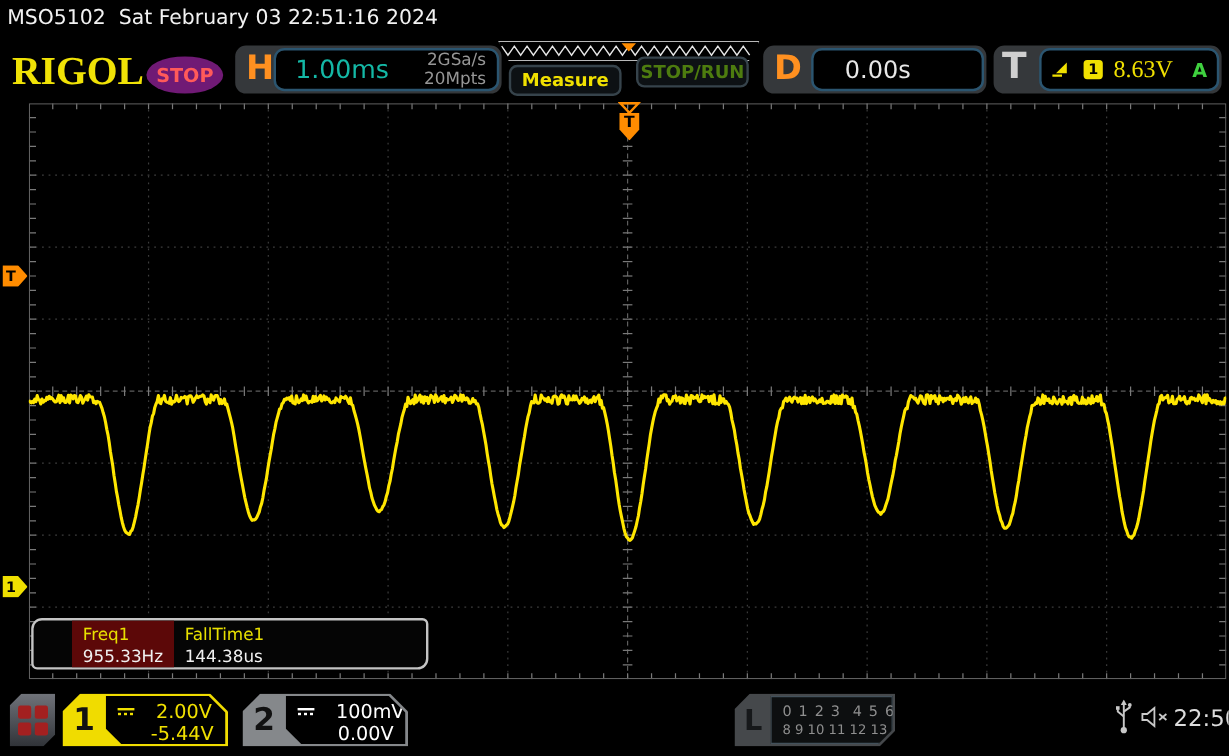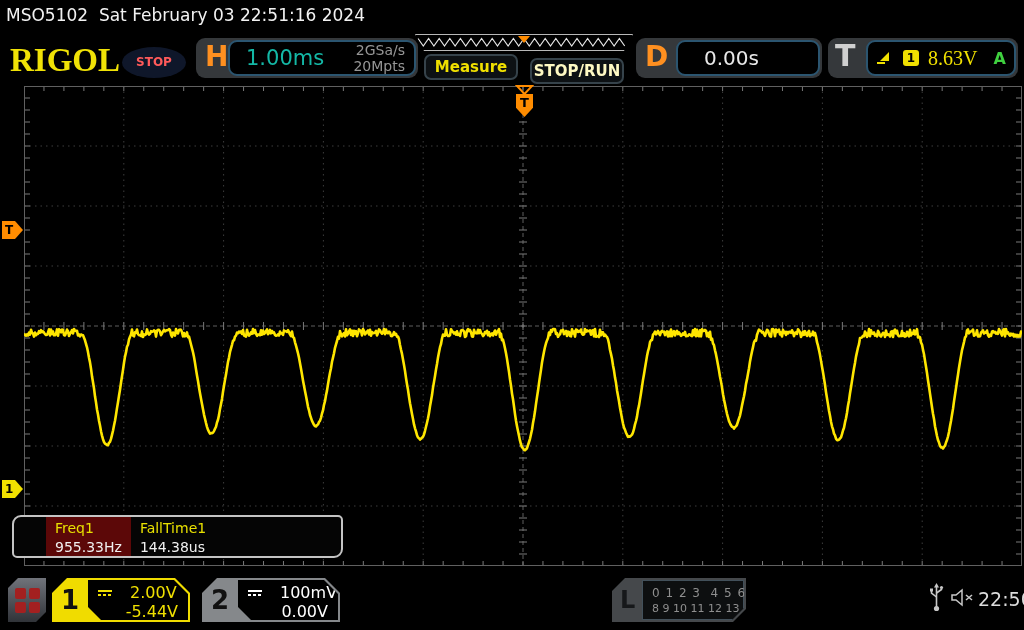--- a/index.html
+++ b/index.html
@@ -6,22 +6,22 @@
   *{box-sizing:border-box;}
   .screen{position:relative;width:1024px;height:630px;background:#000;overflow:hidden;
           font-family:"DejaVu Sans","Liberation Sans",sans-serif;}
 
   
   .topbar{position:absolute;left:6px;top:5px;color:#f2f2f2;font-size:17px;white-space:pre;}
 
   
   .logo{position:absolute;left:10px;top:42px;font-family:"Liberation Serif","DejaVu Serif",serif;
         font-weight:bold;font-size:33px;color:#f0e206;letter-spacing:0px;}
-  .stop-badge{position:absolute;left:122px;top:47px;width:64px;height:31px;background:#0f172a;
-        border-radius:50%;color:#ff5a5a;font-weight:bold;font-size:12px;text-align:center;line-height:31px;}
+  .stop-badge{position:absolute;left:122px;top:47px;width:64px;height:31px;background:#701a75;
+        border-radius:50%;color:#ff5a5a;font-weight:bold;font-size:16px;text-align:center;line-height:31px;}
 
   .hwidget{position:absolute;background:#35383b;border-radius:9px;}
   .hwidget .tab-letter{position:absolute;left:9px;top:2px;font-size:28px;font-weight:bold;color:#ff9020;}
   .hwidget .inner{position:absolute;top:2px;right:2px;bottom:2px;background:#000;
         border:2px solid #2b5570;border-radius:9px;display:flex;align-items:center;overflow:hidden;}
   #h-widget{left:196px;top:38px;width:222px;height:40px;}
   #h-widget .inner{left:32px;}
   #d-widget{left:636px;top:38px;width:186px;height:40px;}
   #d-widget .inner{left:40px;padding-left:11px;}
   #t-widget{left:828px;top:38px;width:190px;height:40px;}
@@ -31,21 +31,21 @@
   .rate-col{margin-left:auto;text-align:right;padding-right:9px;font-size:14px;color:#969696;line-height:1.15;}
   .delay-value{font-size:20px;color:#e8e8e8;margin-left:15px;}
   .trig-level{font-size:20px;color:#f0e000;font-family:Liberation Serif, serif;}
   .trig-badge{width:16px;height:16px;background:#f0e000;border-radius:3px;color:#000;
         font-size:12px;font-weight:bold;text-align:center;line-height:16px;flex:0 0 auto;}
   .trig-mode{margin-left:auto;font-size:16px;font-weight:bold;color:#3fd03f;}
 
   .hbtn{position:absolute;width:94px;height:26px;background:#0d1114;border:2px solid #36434b;
         border-radius:7px;text-align:center;line-height:22px;font-size:15px;font-weight:bold;}
   #measure-btn{left:424px;top:54px;color:#f0e000;}
-  #stoprun-btn{left:530px;top:58px;color:#fef9c3;}
+  #stoprun-btn{left:530px;top:47px;color:#4d7c0f;}
 
   .preview-strip{position:absolute;left:415px;top:34px;width:218px;height:17px;background:#000;
         border:1px solid #b8b8b8;clip-path:polygon(0 0,100% 0,calc(100% - 9px) 100%,9px 100%);}
   .preview-tri{position:absolute;left:calc(50% - 6px);top:1px;width:0;height:0;
         border-left:6px solid transparent;border-right:6px solid transparent;border-top:7px solid #ff8c00;}
 
   
   .graticule{position:absolute;left:24px;top:86px;width:998px;height:480px;}
 
   .marker{position:absolute;font-weight:bold;color:#000;}
@@ -53,22 +53,22 @@
   .trig-top-shield{position:absolute;left:516px;top:94px;width:17px;height:23px;background:#ff8c00;
         clip-path:polygon(0 0,100% 0,100% 60%,50% 100%,0 60%);
         font-size:13px;text-align:center;line-height:17px;}
   .side-marker{position:absolute;left:2px;width:21px;height:18px;
         clip-path:polygon(0 0,62% 0,100% 50%,62% 100%,0 100%);
         font-size:12px;line-height:18px;padding-left:3px;}
   #trig-level-marker{top:221px;background:#ff8c00;}
   #ch1-marker{top:480px;background:#f0e000;}
 
   
-  .meas-panel{position:absolute;left:12px;top:515px;width:331px;height:43px;background:#050505;
-        border:2px solid #c4c4c4;border-radius:9px 5px 9px 5px;display:flex;align-items:flex-end;overflow:hidden;}
+  .meas-panel{position:absolute;left:26px;top:515px;width:331px;height:43px;background:#050505;
+        border:2px solid #c4c4c4;border-radius:9px 5px 9px 5px;display:flex;align-items:center;overflow:hidden;}
   .meas-spacer{width:32px;flex:0 0 auto;}
   .meas-cell{padding:3px 9px 0 9px;}
   .meas-cell.hl{background:#5c0808;}
   .meas-label{font-size:14px;color:#e8e000;line-height:18px;}
   .meas-value{font-size:14px;color:#f0f0f0;line-height:18px;margin-top:1px;}
 
   
   .menu-chip{position:absolute;left:8px;top:578px;width:38px;height:44px;
         background:linear-gradient(180deg,#70737a,#303338);
         clip-path:polygon(10px 0,100% 0,100% calc(100% - 10px),calc(100% - 10px) 100%,0 100%,0 10px);

